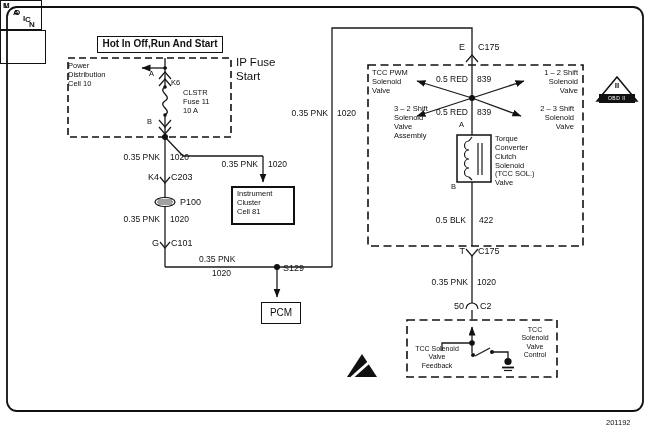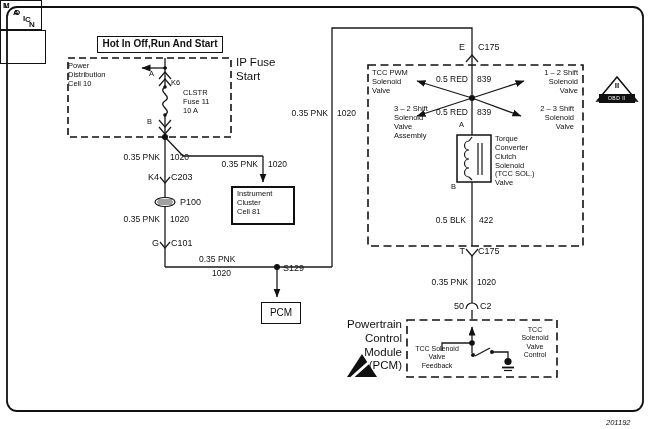--- a/index.html
+++ b/index.html
@@ -18,21 +18,21 @@
             font-size:10px;font-weight:bold;text-align:center;line-height:14px;white-space:nowrap;}
   #ic-box{left:231px;top:186px;width:60px;height:35px;border:2.2px solid #111;}
   #pcm-ref{left:261px;top:302px;width:38px;height:20px;border:1.7px solid #111;
            font-size:10px;text-align:center;line-height:20px;}
   #loc-box{left:598px;top:10px;width:40px;height:28px;border:1.5px solid #111;}
   #main-box{left:594px;top:42px;width:44px;height:32px;border:1.5px solid #111;}
   .obd-ii{position:absolute;left:604px;top:81px;width:26px;text-align:center;
           font-size:8px;font-weight:bold;}
   .obd-banner{position:absolute;left:599px;top:94px;width:36px;height:9px;background:#111;
               color:#fff;font-size:5px;text-align:center;line-height:9px;letter-spacing:.5px;}
-  #page-code{position:absolute;left:606px;top:418px;font-size:7.5px;font-style:italic;}
+  #page-code{position:absolute;left:606px;top:418px;font-size:7.5px;}
 </style>
 </head>
 <body>
 
 <div id="stage">
 
   <svg id="wires" width="650" height="429" viewBox="0 0 650 429">
     <defs>
       <marker id="arr" markerWidth="10" markerHeight="8" refX="8.5" refY="3.5" orient="auto" markerUnits="userSpaceOnUse">
         <path d="M0,0 L9,3.5 L0,7 Z" fill="#111"></path>
@@ -210,24 +210,20 @@
 
   <div class="t cn r" style="right:185px;top:246px;">T</div>
   <div class="t cn" style="left:478px;top:246px;">C175</div>
 
   <div class="t w r" style="right:182px;top:277px;">0.35 PNK</div>
   <div class="t w" style="left:477px;top:277px;">1020</div>
 
   <div class="t cn r" style="right:186px;top:301px;">50</div>
   <div class="t cn" style="left:480px;top:301px;">C2</div>
 
-  <div class="t big r" style="right:248px;top:318px;">Powertrain
-Control
-Module
-(PCM)</div>
   <div class="t c" style="left:408px;top:345px;width:58px;font-size:7px;">TCC Solenoid
 Valve
 Feedback</div>
   <div class="t c" style="left:512px;top:326px;width:46px;font-size:7px;">TCC
 Solenoid
 Valve
 Control</div>
 
   <div id="loc-box">
     <span class="badge-letter" style="left:4px;top:1px;">L</span>

